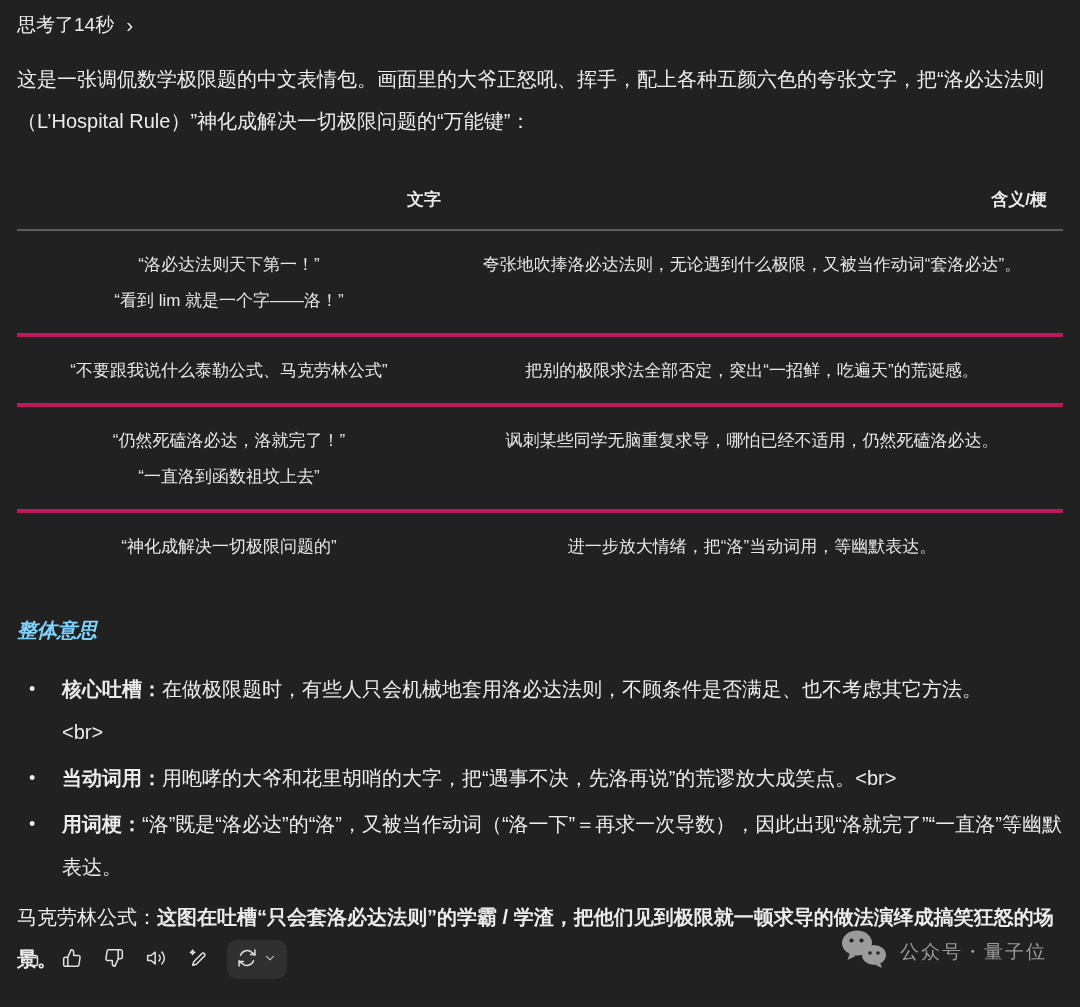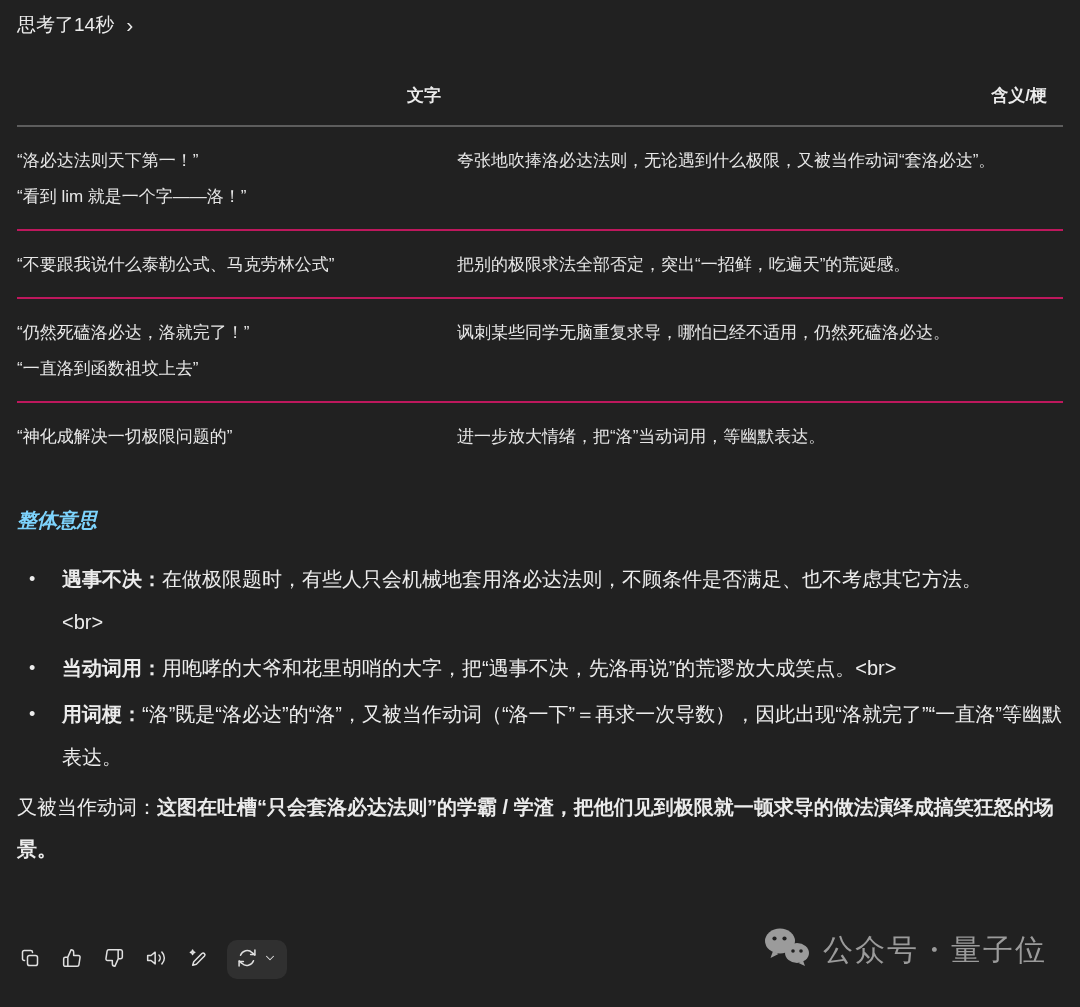--- a/index.html
+++ b/index.html
@@ -47,22 +47,23 @@
     padding: 0 16px 18px 0;
     border-bottom: 2px solid #5d5d5d;
     color: #ececec;
   }
   table.meme-table td {
     vertical-align: top;
     padding: 16px 16px 14px 0;
     line-height: 36px;
     white-space: pre-line;
     color: #e7e7e7;
-  }
-  table.meme-table tbody tr + tr td { border-top: 2px solid #be185d; }
+    text-align: center;
+  }
+  table.meme-table tbody tr + tr td { border-top: 4px solid #be185d; }
 
   
   .section-heading {
     margin-top: 38px;
     font-size: 20px;
     font-weight: bold;
     color: #7dd3fc;
     font-style: italic;
   }
 
@@ -115,35 +116,36 @@
     cursor: pointer;
   }
   .tool-pill svg { stroke: #e0e0e0; fill: none; stroke-width: 1.8; stroke-linecap: round; stroke-linejoin: round; }
 
   
   .watermark {
     position: absolute;
     right: 33px; bottom: 16px;
     display: flex; align-items: center; gap: 12px;
     color: #9b9b9b;
-    font-size: 30px;
+    font-size: 19px;
     letter-spacing: 2px;
   }
   .watermark svg { flex: 0 0 auto; }
 </style>
 </head>
 <body>
 
 <div class="page">
 
   <div class="thought-row">
     <span>思考了14秒</span>
     <span class="thought-chevron">›</span>
   </div>
 
+  <p class="intro">这是一张调侃数学极限题的中文表情包。画面里的大爷正怒吼、挥手，配上各种五颜六色的夸张文字，把“洛必达法则（L’Hospital Rule）”神化成解决一切极限问题的“万能键”：</p>
 
   <table class="meme-table">
     <colgroup>
         <col class="c1">
         <col>
       </colgroup>
     <thead>
       <tr>
         <th>文字</th>
         <th>含义/梗</th>
@@ -169,35 +171,35 @@
         <td>进一步放大情绪，把“洛”当动词用，等幽默表达。</td>
       </tr>
     </tbody>
   </table>
 
   <h3 class="section-heading">整体意思</h3>
 
   <ul class="points">
     <li>
       <span class="bullet-dot">•</span>
-      <span class="term">遇事不决：</span><span class="point-text">在做极限题时，有些人只会机械地套用洛必达法则，不顾条件是否满足、也不考虑其它方法。
+      <span class="term">核心吐槽：</span><span class="point-text">在做极限题时，有些人只会机械地套用洛必达法则，不顾条件是否满足、也不考虑其它方法。
 &lt;br&gt;</span>
     </li>
     <li>
       <span class="bullet-dot">•</span>
       <span class="term">当动词用：</span><span class="point-text">用咆哮的大爷和花里胡哨的大字，把“遇事不决，先洛再说”的荒谬放大成笑点。&lt;br&gt;</span>
     </li>
     <li>
       <span class="bullet-dot">•</span>
       <span class="term">用词梗：</span><span class="point-text">“洛”既是“洛必达”的“洛”，又被当作动词（“洛一下”＝再求一次导数），因此出现“洛就完了”“一直洛”等幽默表达。</span>
     </li>
   </ul>
 
   <p class="summary">
-    <span>又被当作动词：</span><span class="emphasis">这图在吐槽“只会套洛必达法则”的学霸 / 学渣，把他们见到极限就一顿求导的做法演绎成搞笑狂怒的场景。</span>
+    <span>马克劳林公式：</span><span class="emphasis">这图在吐槽“只会套洛必达法则”的学霸 / 学渣，把他们见到极限就一顿求导的做法演绎成搞笑狂怒的场景。</span>
   </p>
 
   <div class="toolbar">
     <button class="tool-btn">
       <span>
         <svg width="20" height="20" viewBox="0 0 24 24">
             <rect x="9" y="9" width="12" height="12" rx="2.5"></rect>
             <path d="M5.5 15H5a2 2 0 0 1-2-2V5a2 2 0 0 1 2-2h8a2 2 0 0 1 2 2v.5"></path>
           </svg>
       </span>

